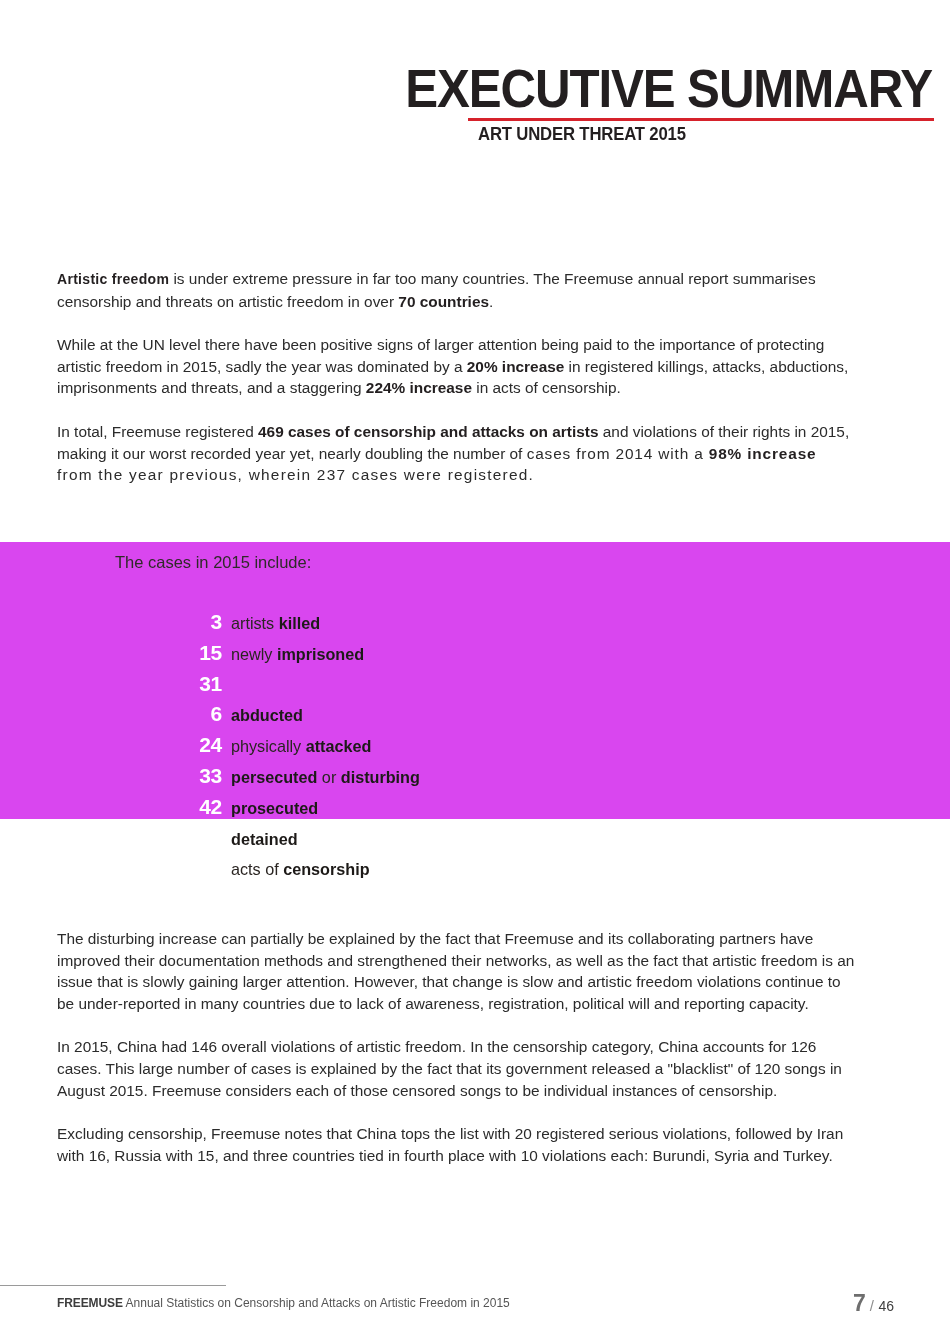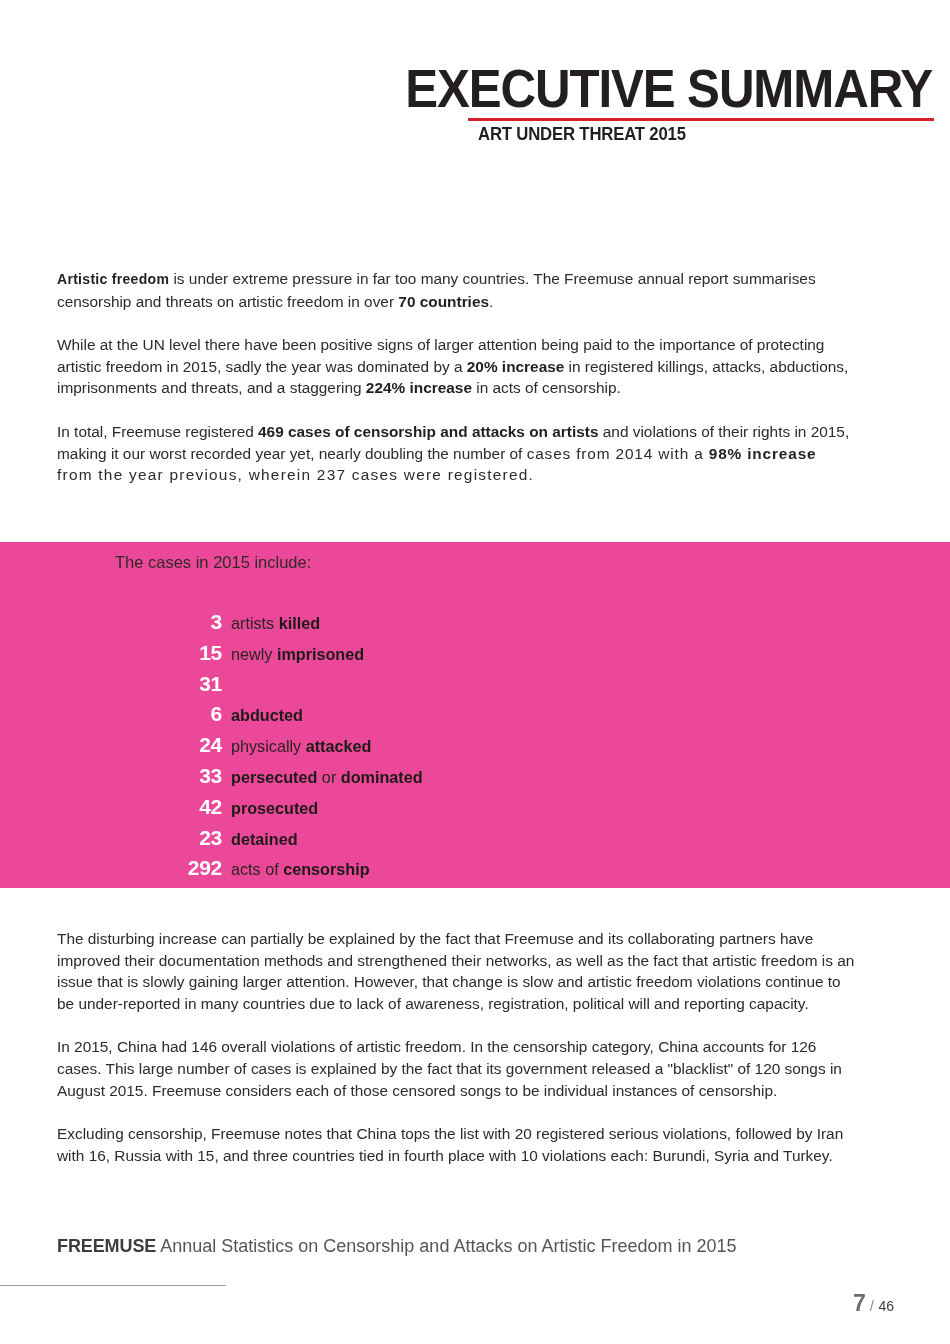--- a/index.html
+++ b/index.html
@@ -87,22 +87,22 @@
   }
   .loose { letter-spacing: 0.85px; }
   .loose2 { letter-spacing: 1.25px; }
 
   
   .redblock {
     position: absolute;
     left: 0;
     top: 542px;
     width: 950px;
-    height: 346px;
-    background: #ec4899;
+    height: 277px;
+    background: #d946ef;
     box-sizing: border-box;
   }
   .redblock-intro {
     position: absolute;
     left: 115px;
     top: 11px;
     font-size: 16.5px;
     color: #2f2a28;
     font-family: "Liberation Sans", sans-serif;
   }
@@ -140,22 +140,22 @@
     position: absolute;
     left: 0px;
     top: 1285px;
     width: 226px;
     height: 1px;
     background: #9a9a9a;
   }
   .footer-text {
     position: absolute;
     left: 57px;
-    top: 1236px;
-    font-size: 18px;
+    top: 1296px;
+    font-size: 12px;
     color: #555555;
     font-family: "Liberation Sans", sans-serif;
   }
   .footer-text .brand {
     font-weight: bold;
     color: #3d3d3d;
     letter-spacing: -0.1px;
   }
   .page-num {
     position: absolute;
@@ -230,21 +230,21 @@
       <span class="stat-text"><span></span><span class="b">abducted</span><span></span></span>
     </div>
 
     <div class="stat-row">
       <span class="stat-num">24</span>
       <span class="stat-text"><span>physically </span><span class="b">attacked</span><span></span></span>
     </div>
 
     <div class="stat-row">
       <span class="stat-num">33</span>
-      <span class="stat-text"><span></span><span class="b">persecuted</span><span> or </span><span class="b">dominated</span><span></span></span>
+      <span class="stat-text"><span></span><span class="b">persecuted</span><span> or </span><span class="b">disturbing</span><span></span></span>
     </div>
 
     <div class="stat-row">
       <span class="stat-num">42</span>
       <span class="stat-text"><span></span><span class="b">prosecuted</span><span></span></span>
     </div>
 
     <div class="stat-row">
       <span class="stat-num">23</span>
       <span class="stat-text"><span></span><span class="b">detained</span><span></span></span>

